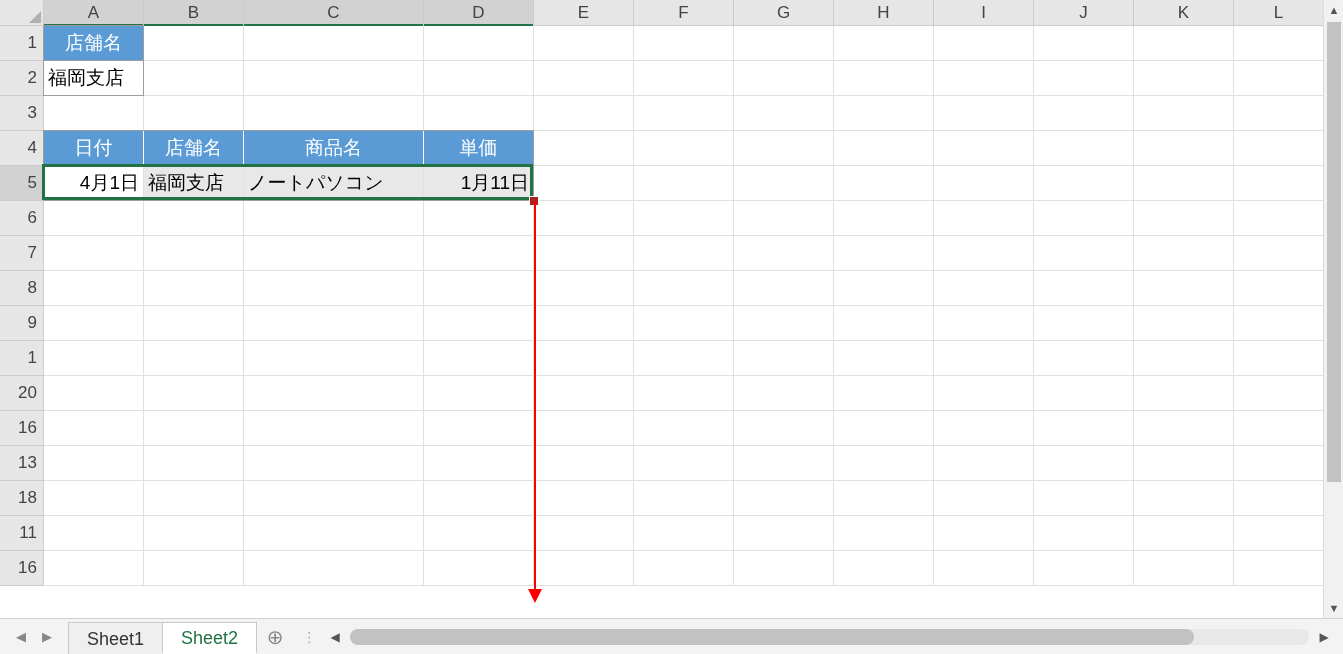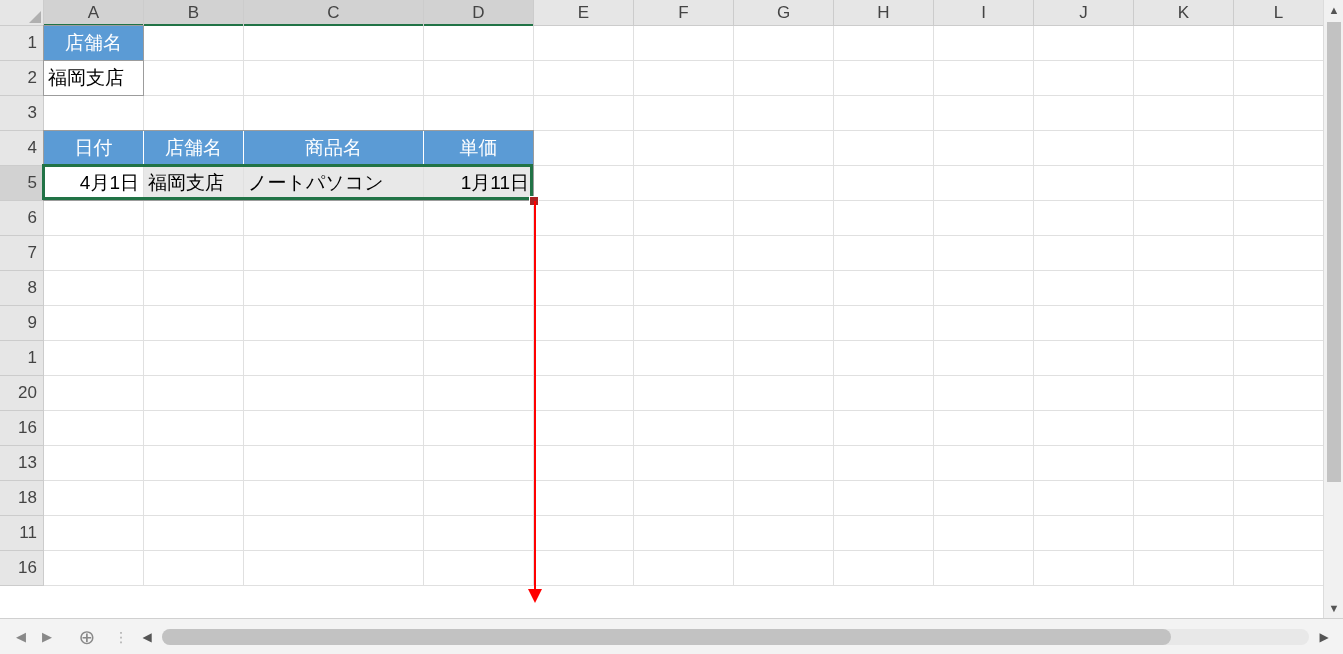--- a/index.html
+++ b/index.html
@@ -537,20 +537,24 @@
   <div class="arrow" style="top:0">▲</div>
   <div class="track-thumb" style="top:22px;height:460px"></div>
   <div class="arrow" style="bottom:0">▼</div>
 </div>
 
 <div class="tabbar">
   <div class="tab-nav">
     <div class="nav-btn">◀</div>
     <div class="nav-btn">▶</div>
   </div>
+  <div class="tabs" id="tabs">
+      <div class="tab">Sheet1</div>
+      <div class="tab active">Sheet2</div>
+    </div>
   <div class="tab-add">⊕</div>
   <div class="hscroll">
     <div class="drag-dots">⋮</div>
     <div class="harrow">◀</div>
     <div class="htrack">
       <div class="hthumb"></div>
     </div>
     <div class="harrow">▶</div>
   </div>
 </div>

